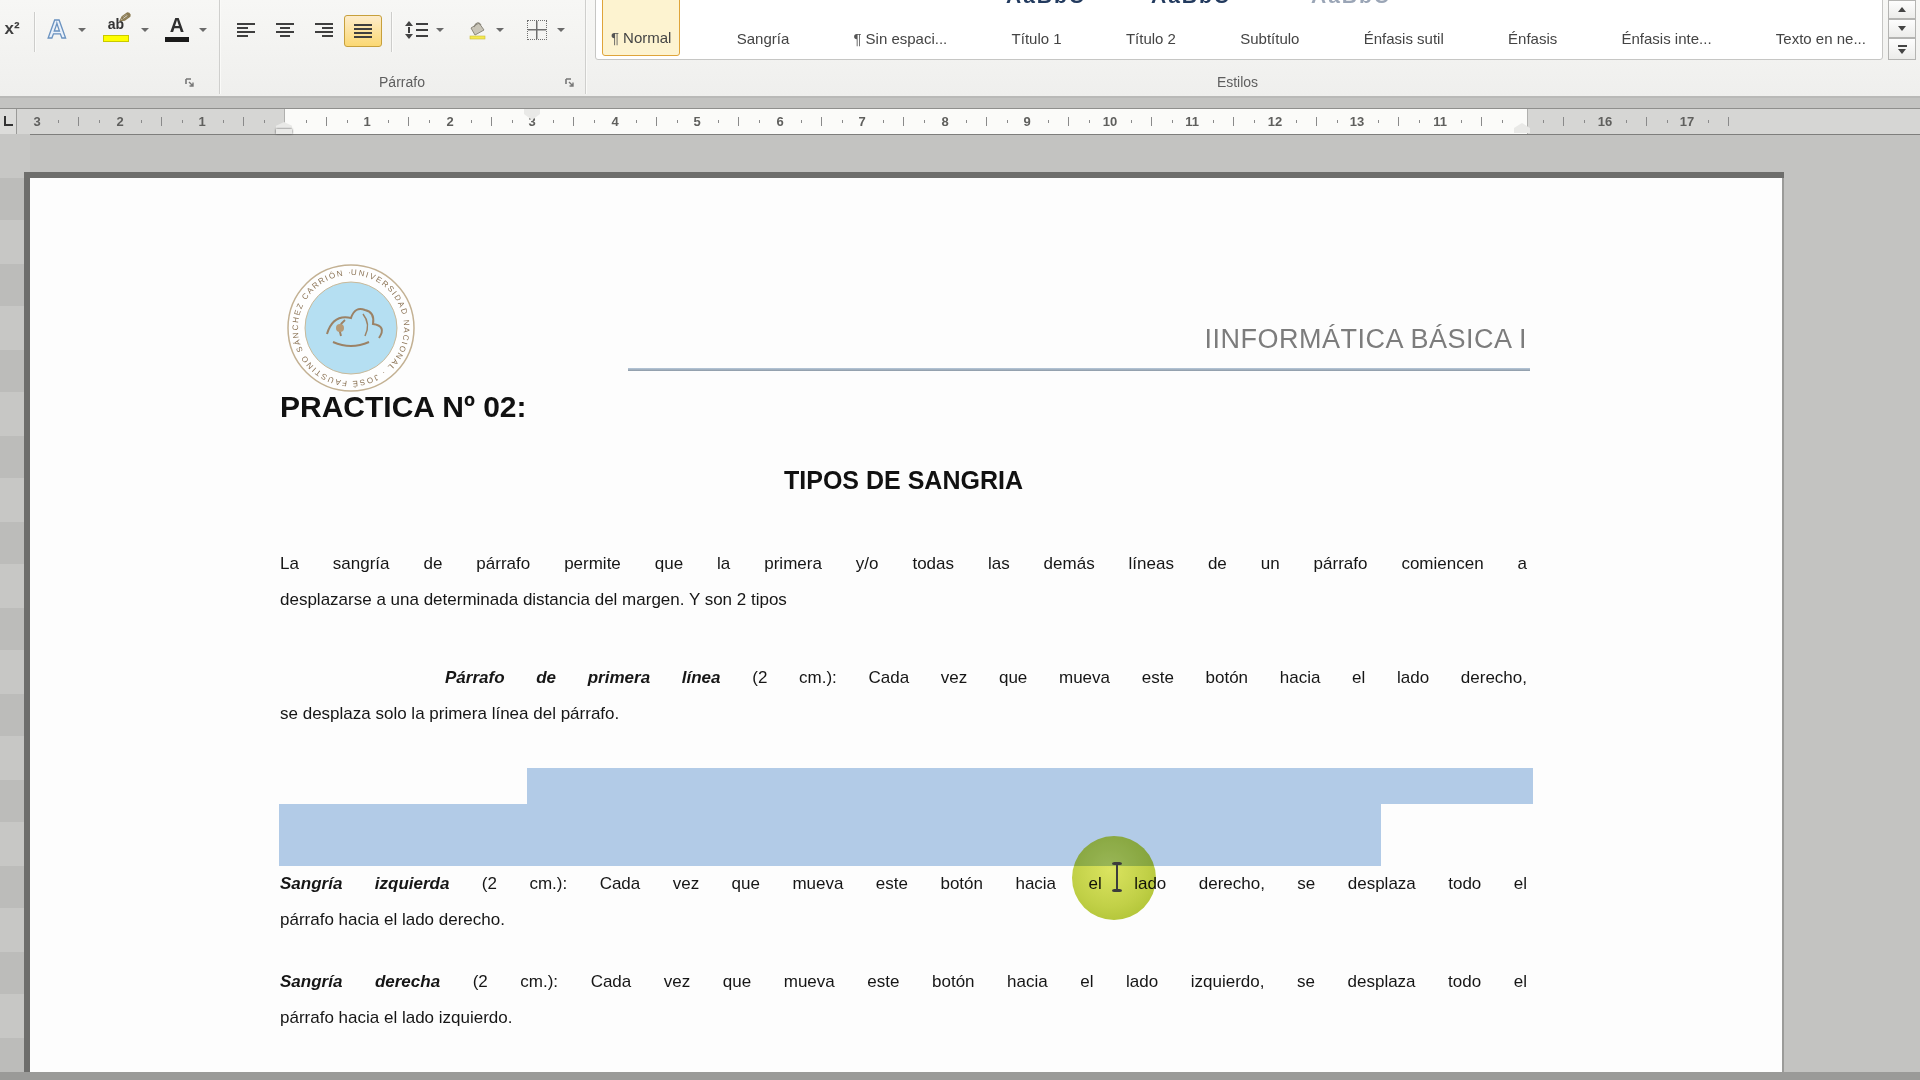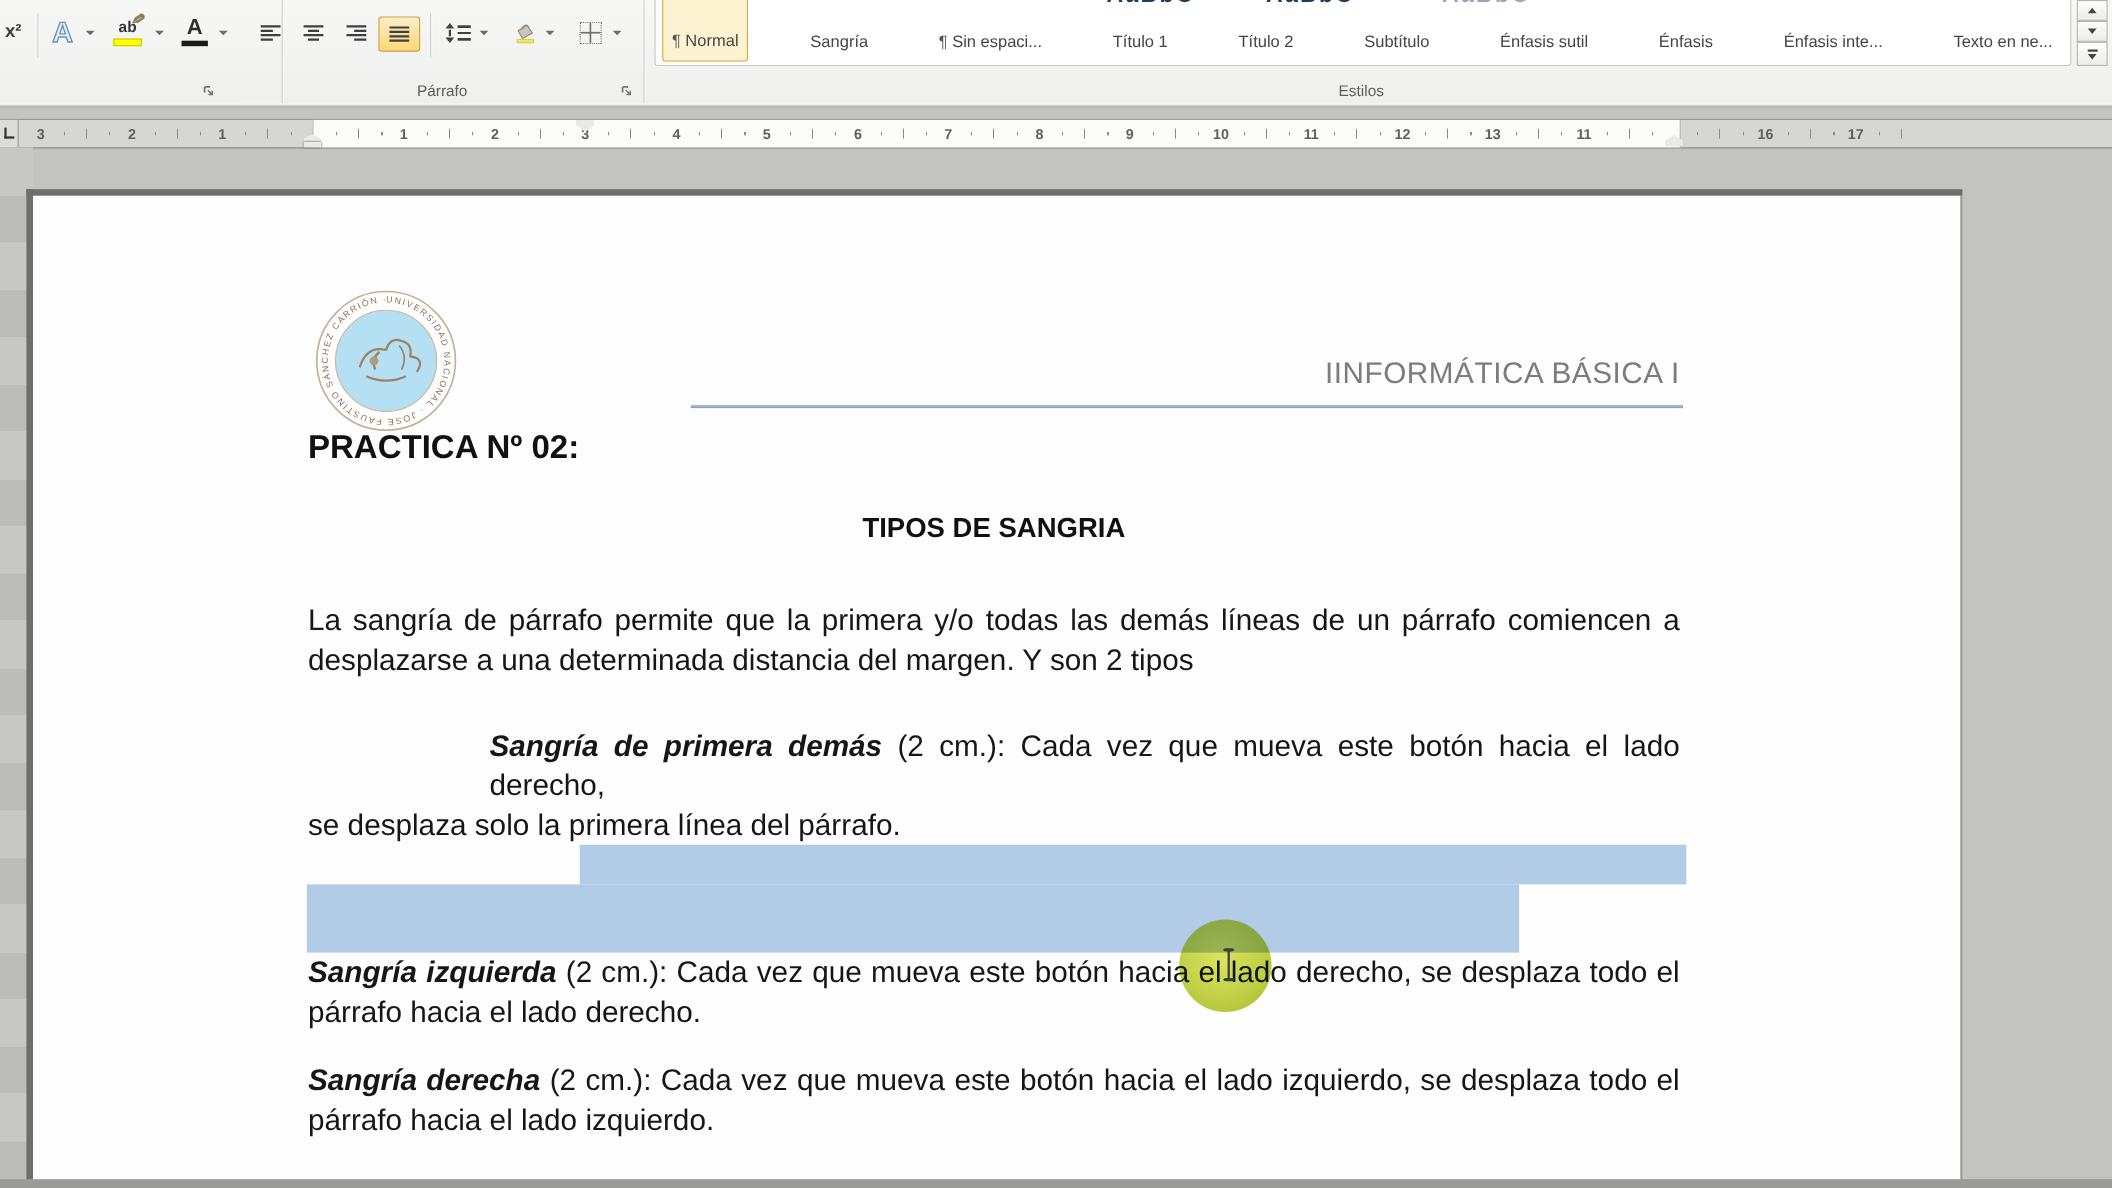--- a/index.html
+++ b/index.html
@@ -49,21 +49,21 @@
          font-size:13px;font-weight:600;color:#5f5f5d;}
   .ind{position:absolute;background:#e9e9e7;filter:drop-shadow(0 0 1px #555);}
   #tabsel{position:absolute;left:0;top:0;width:16px;height:25px;background:#dcdcda;
           border-right:1px solid #9a9a98;}
   #tabsel i{position:absolute;left:4px;top:7px;width:7px;height:8px;
             border-left:2px solid #333;border-bottom:2px solid #333;}
 
   
   #page{position:absolute;left:30px;top:178px;width:1752px;height:902px;background:#fdfdfd;}
   .edge{position:absolute;background:#6e6e6c;}
-  .docline{font-size:27px;line-height:36px;color:#161616;}
+  .docline{font-size:17px;line-height:36px;color:#161616;}
   .jf{text-align:justify;text-align-last:justify;}
   .lead{font-weight:bold;font-style:italic;}
   .selrect{position:absolute;background:#b2cbe7;}
   .selected-text{color:#1d3048;}
 
   
   #clickdot{position:absolute;left:1072px;top:836px;width:84px;height:84px;border-radius:50%;
      background:radial-gradient(circle at 45% 40%,#dde661 0%,#c3d247 55%,#a7bd2c 100%);
      mix-blend-mode:multiply;z-index:6;}
   #ibeam{position:absolute;left:1110px;top:862px;width:14px;height:30px;z-index:7;}
@@ -75,21 +75,21 @@
   .leftstripe{position:absolute;left:0;top:134px;width:30px;height:946px;
      background:repeating-linear-gradient(180deg,#c7c7c5 0 44px,#bcbcba 44px 86px);}
 </style>
 </head>
 <body>
 
 <div id="app">
 
   <div id="ribbon">
 
-    <div class="rgroup" style="left:0;width:219px;padding-left:37px;">
+    <div class="rgroup" style="left:0;width:219px;">
       <div class="btn" style="left:-4px;top:14px;width:32px;height:30px;font-size:17px;font-weight:bold;color:#3f3f3f;">
           <span>x²</span>
         </div>
       <div class="vdiv" style="left:34px;top:12px;height:40px;"></div>
       <div class="btn" style="left:40px;top:10px;width:34px;height:38px;">
         <span style="font-size:26px;font-weight:bold;color:#eaf1fa;-webkit-text-stroke:1.3px #6b93c0;">A</span>
       </div>
       <span class="dd abs" style="left:78px;top:28px;"></span>
       <div class="btn" style="left:96px;top:10px;width:40px;height:38px;flex-direction:column;">
         <span style="position:relative;font-size:14px;font-weight:bold;color:#333;line-height:14px;">
@@ -316,21 +316,21 @@
     <div class="selrect" style="left:497px;top:590px;width:1006px;height:36px;"></div>
     <div class="selrect" style="left:249px;top:626px;width:1102px;height:36px;"></div>
     <div class="selrect" style="left:249px;top:662px;width:1102px;height:26px;"></div>
 
     <div class="abs" style="left:250px;top:368px;width:1247px;">
       <div class="docline jf">La sangría de párrafo permite que la primera y/o todas las demás líneas  de un párrafo comiencen a</div>
       <div class="docline">desplazarse a una determinada distancia del margen. Y son 2 tipos</div>
     </div>
 
     <div class="abs" style="left:250px;top:482px;width:1247px;">
-      <div class="docline jf" style="padding-left:165px;"><span class="lead">Sangría de primera demás</span><span> (2 cm.): Cada vez que mueva este botón hacia el lado derecho,</span></div>
+      <div class="docline jf" style="padding-left:165px;"><span class="lead">Párrafo de primera línea</span><span> (2 cm.): Cada vez que mueva este botón hacia el lado derecho,</span></div>
       <div class="docline">se desplaza solo la primera línea del párrafo.</div>
     </div>
 
 
     <div class="abs" style="left:250px;top:688px;width:1247px;">
       <div class="docline jf"><span class="lead">Sangría izquierda</span><span> (2 cm.): Cada vez que mueva este botón hacia el lado derecho, se desplaza todo el</span></div>
       <div class="docline">párrafo hacia el lado derecho.</div>
     </div>
 
     <div class="abs" style="left:250px;top:786px;width:1247px;">

